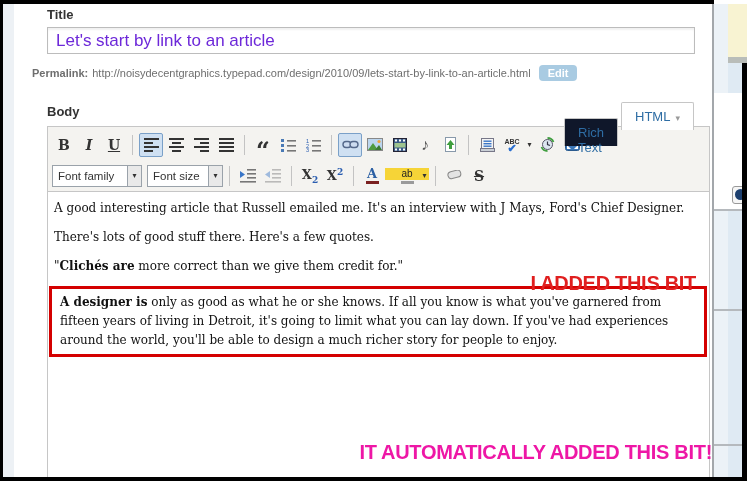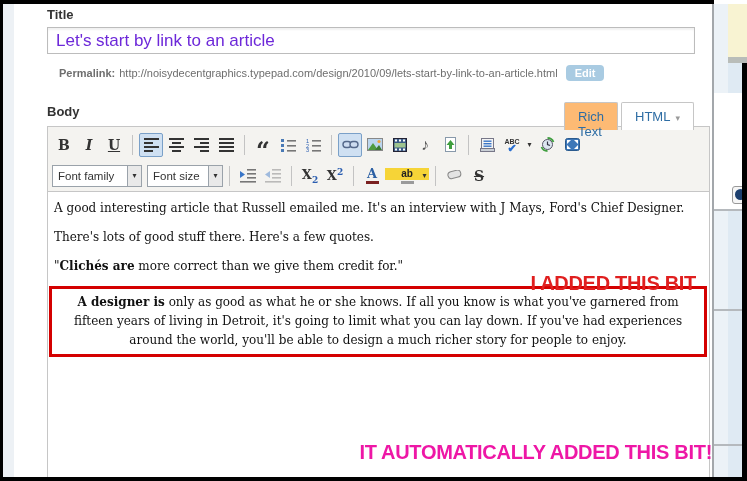--- a/index.html
+++ b/index.html
@@ -23,31 +23,31 @@
   .sb-button .circ { width:11px; height:11px; border-radius:50%; background:#1c3f6e; margin:2px 0 0 2px; }
   .sb-black  { position:absolute; right:0; top:59px; width:5px; height:414px; background:#000; z-index:3; }
 
   
   .panel { position:absolute; left:14px; top:4px; width:626px; height:473px; background:#fff; }
 
   .title-label { position:absolute; left:33px; top:3px; font-size:13px; font-weight:bold; color:#333; }
   .title-input { position:absolute; left:33px; top:23px; width:648px; height:27px; border:1px solid #bcbcbc;
                  background:#fff; font-family:"Liberation Sans",sans-serif; font-size:17px; color:#6d28d9;
                  padding:2px 8px; box-shadow: inset 0 2px 2px rgba(0,0,0,0.06); }
-  .permalink-row { position:absolute; left:45px; top:61px; display:flex; align-items:center; font-size:11px; color:#6e6e6e; }
+  .permalink-row { position:absolute; left:18px; top:61px; display:flex; align-items:center; font-size:11px; color:#6e6e6e; }
   .permalink-label { font-weight:bold; margin-right:4px; }
   .edit-btn { margin-left:8px; background:#a9cbe2; color:#fff; font-weight:bold; font-size:11px;
               padding:2px 9px; border-radius:4px; border:none; cursor:pointer; }
 
   .body-label { position:absolute; left:33px; top:100px; font-size:13px; font-weight:bold; color:#333; }
 
   .tabs { position:absolute; left:550px; top:98px; display:flex; gap:3px; z-index:2; }
   .tab { height:28px; padding:6px 13px 0; font-size:13px; color:#2e6da4; border:1px solid #c6c6c6;
          border-bottom:none; border-radius:2px 2px 0 0; background:#fff; cursor:pointer; }
-  .tab.active { background:#fdba74; }
+  .tab.active { background:#0f172a;margin-top:16px; }
   .tab .caret-sm { color:#9a9a9a; font-size:9px; margin-left:5px; }
 
   .toolbar { position:absolute; left:33px; top:122px; width:663px; height:66px; background:#f4f3f0;
              border:1px solid #c6c6c6; padding:2px 4px; }
   .tb-row { display:flex; align-items:center; height:31px; gap:1px; }
   .tb-btn { width:24px; height:24px; display:flex; align-items:center; justify-content:center;
             border:1px solid transparent; border-radius:2px; cursor:pointer; background:transparent; }
   .tb-btn.active { background:#cfe0f2; border-color:#7aa0c8; }
   .tb-sep { width:1px; height:20px; background:#c3c3c3; margin:0 5px; }
   .glyph-serif { font-family:"DejaVu Serif", serif; font-size:14px; font-weight:bold; color:#333; }
@@ -63,30 +63,30 @@
   .tb-select { display:flex; align-items:stretch; height:22px; background:#fff; border:1px solid #9aa2aa; cursor:pointer; }
   .tb-select .lbl { font-size:11.5px; color:#333; padding:4px 5px 0; flex:1; white-space:nowrap; }
   .tb-select .arrow { width:14px; border-left:1px solid #9aa2aa; background:#e9e9e9; font-size:8px;
                       color:#333; display:flex; align-items:center; justify-content:center; }
   .ff { width:90px; margin-right:4px; } .fs { width:76px; }
   .subsup { font-family:"DejaVu Serif",serif; font-size:13px; font-weight:bold; color:#333; }
   .subsup .dig { color:#2a5db0; font-size:9px; }
   .colorstack { display:flex; flex-direction:column; align-items:center; line-height:12px; }
   .fore-a { font-family:"DejaVu Serif",serif; font-weight:bold; font-size:13px; color:#2b5fa3; }
   .fore-bar { width:13px; height:3px; background:#7a2020; margin-top:1px; }
-  .hl-ab { font-size:10px; font-weight:bold; color:#222; background:#f6d437; padding:0 16px; }
+  .hl-ab { font-size:10px; font-weight:normal; color:#222; background:#f6d437; padding:0 16px; }
   .hl-bar { width:13px; height:3px; background:#9a9a9a; margin-top:1px; }
   .disabled { opacity:.45; }
 
   .editor { position:absolute; left:33px; top:188px; width:663px; height:285px; background:#fff;
             border-left:1px solid #c6c6c6; border-right:1px solid #c6c6c6;
             padding:7px 6px 0 6px; font-family:"DejaVu Serif", serif; font-size:12px; color:#111;
             line-height:19px; }
   .editor p { margin:0 0 10px; }
-  .annot-box-red { border:3px solid #d40000; padding:4px 8px; margin:2px -4px 8px -5px;text-align:center; }
+  .annot-box-red { border:3px solid #d40000; padding:4px 8px; margin:2px -4px 8px -5px; }
   .annot-box-magenta { border:3px solid #ee17a6; padding:5px 8px; margin:0 -4px 0 -5px; }
   .editor a { color:#2230c0; text-decoration:underline; }
 
   .ann-label { position:absolute; font-weight:bold; font-size:20px; letter-spacing:-0.3px;
                font-family:"Liberation Sans",sans-serif; white-space:nowrap; z-index:5; }
   .ann-red { top:272px; right:51px; color:#e01f1f; }
   .ann-magenta { top:441px; right:35px; color:#ee17a6; }
 </style>
 </head>
 <body>

